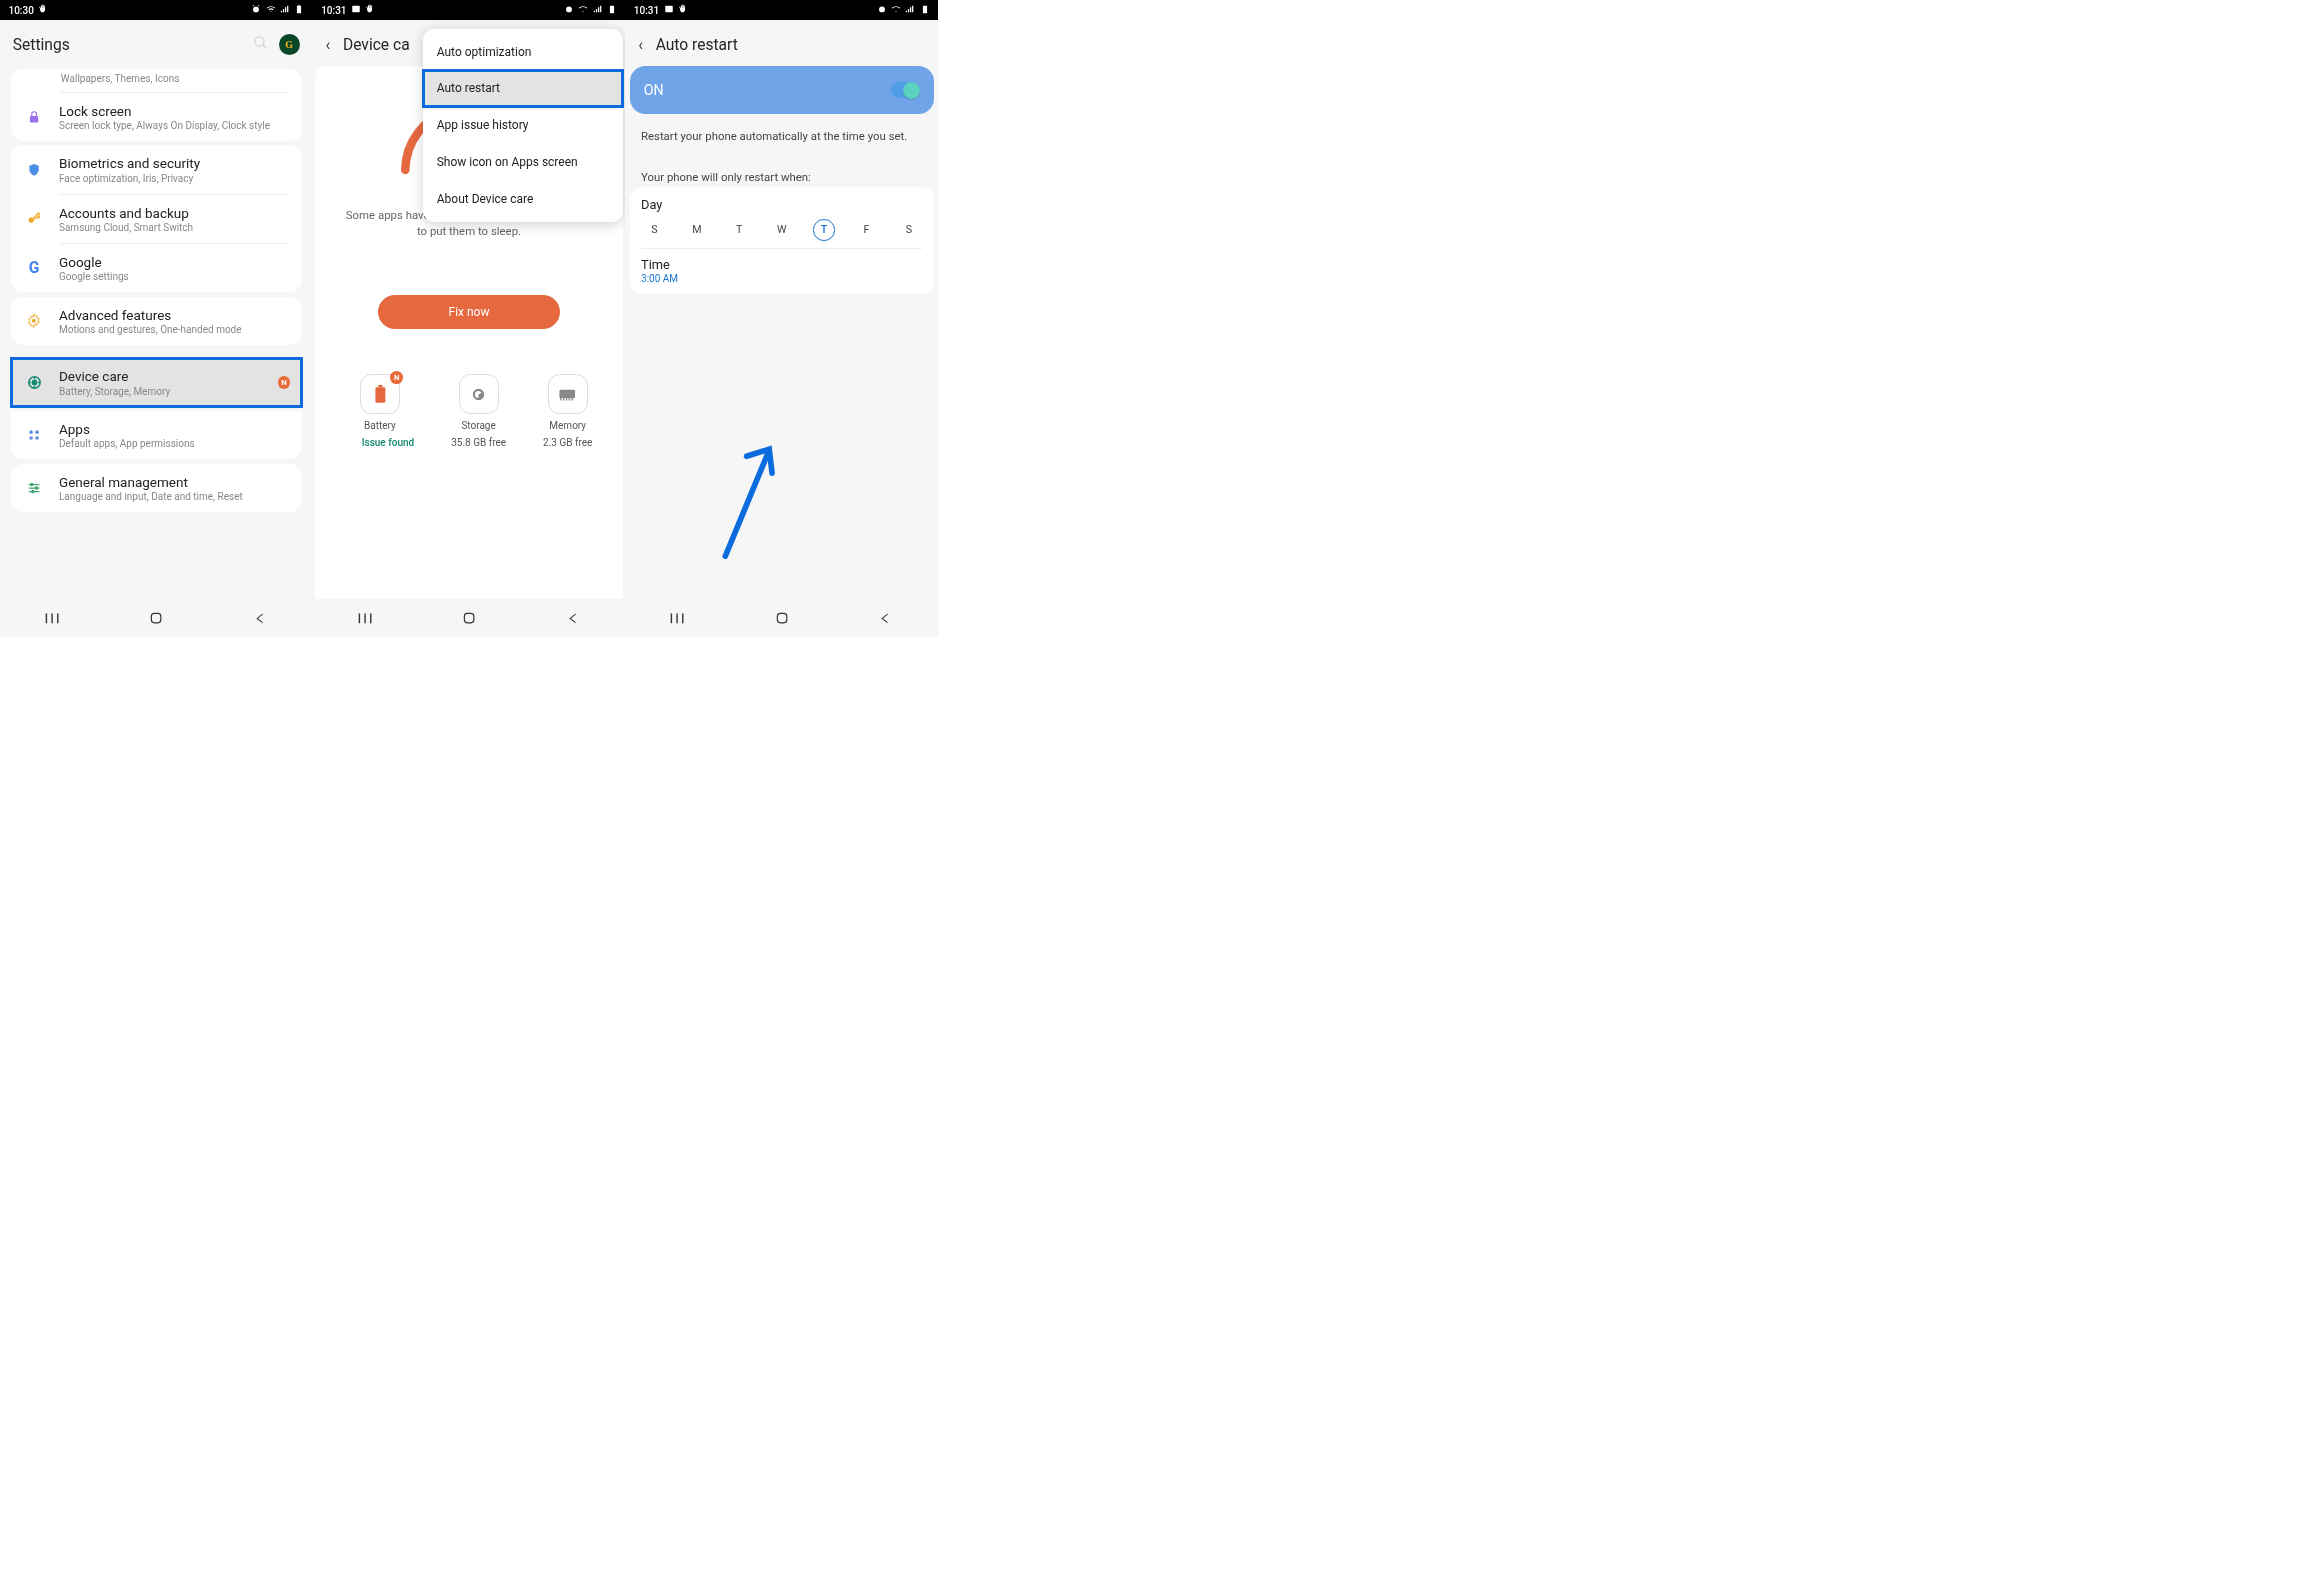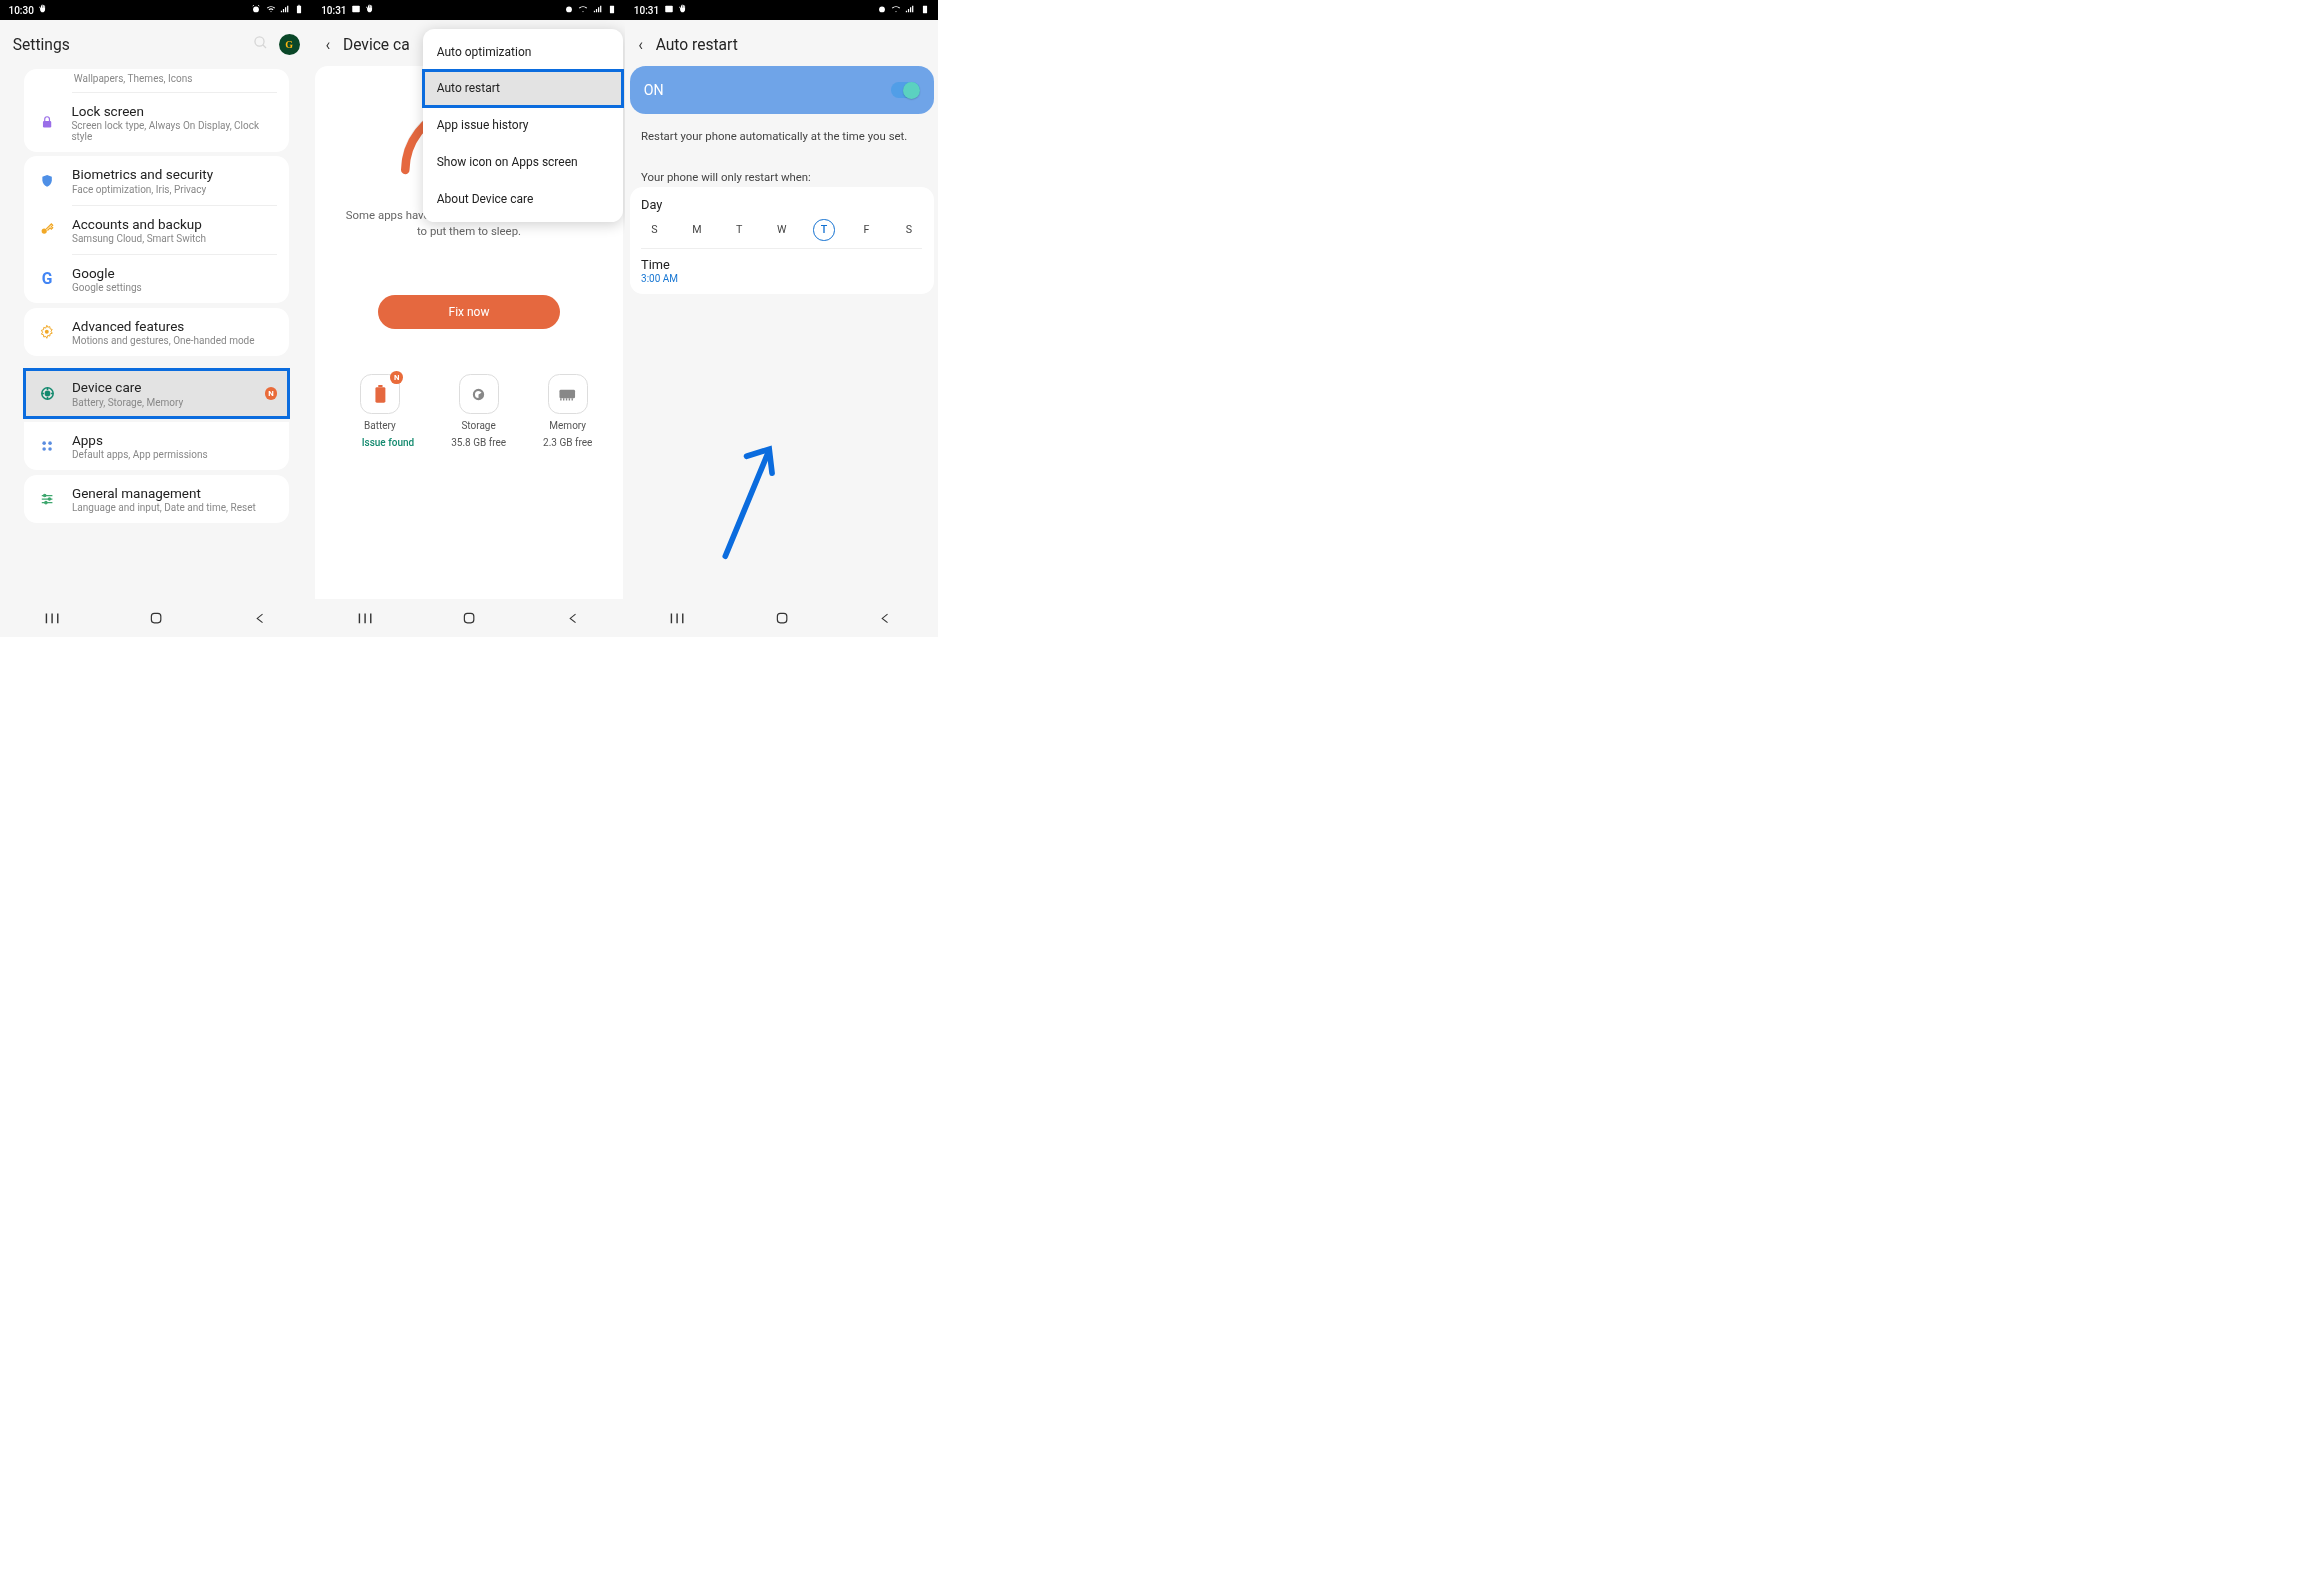--- a/index.html
+++ b/index.html
@@ -14,21 +14,21 @@
     .sb-icon-small svg { width:10px; height:10px; }
 
     
     .header { display: flex; align-items: center; padding: 10px 12.8px 5.7px 12.8px; height: 45px; }
     .header-title { font-size: 15.6px; color: #252525; }
     .header-back { font-size: 15.6px; color:#333; margin-right: 12.8px; cursor:pointer;}
     .header-icons { margin-left:auto; display:flex; gap:10px; align-items:center;}
     .avatar { width:21.3px; height:21.3px; border-radius:50%; background:#0a4728; color:#ffb612; display:flex; align-items:center; justify-content:center; font-weight:900; font-size:10px; font-family:Georgia,serif;}
 
     
-    .content { flex: 1; overflow: hidden; padding: 0 21px; }
+    .content { flex: 1; overflow: hidden; padding: 0 8px; }
 
     
     .card { background:#fff; border-radius:12.8px; margin: 4.3px 2.8px; overflow:hidden;}
     .item { display:flex; align-items:center; padding: 10px 11.4px; gap: 12.8px; position:relative;}
     .item-divider { border-bottom: 0.7px solid #eee; margin-left: 48px; margin-right: 11.4px;}
     .item-icon { width: 24px; height:24px; display:flex; align-items:center; justify-content:center; font-size:14.2px;}
     .item-text .t1 { font-size: 13.5px; color:#222; }
     .item-text .t2 { font-size: 10px; color:#888; margin-top:1.4px;}
     .item-partial .t2 { font-size:10px; color:#888;}
     .item-partial { padding-left: 50px; padding-top:2.8px; padding-bottom:7.1px;}

